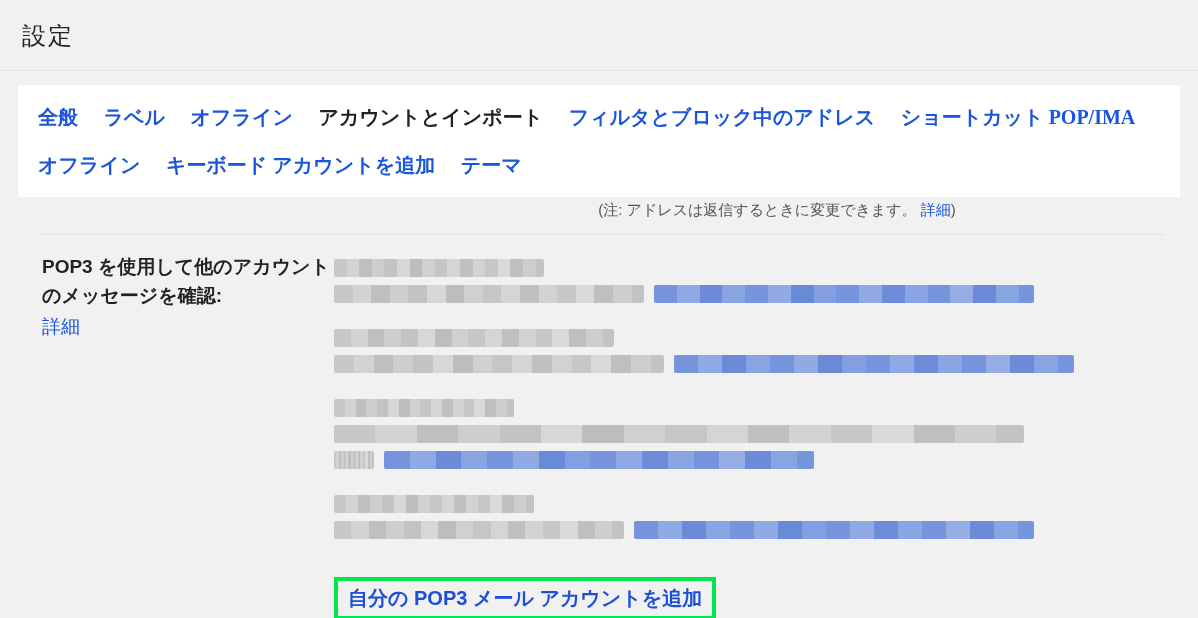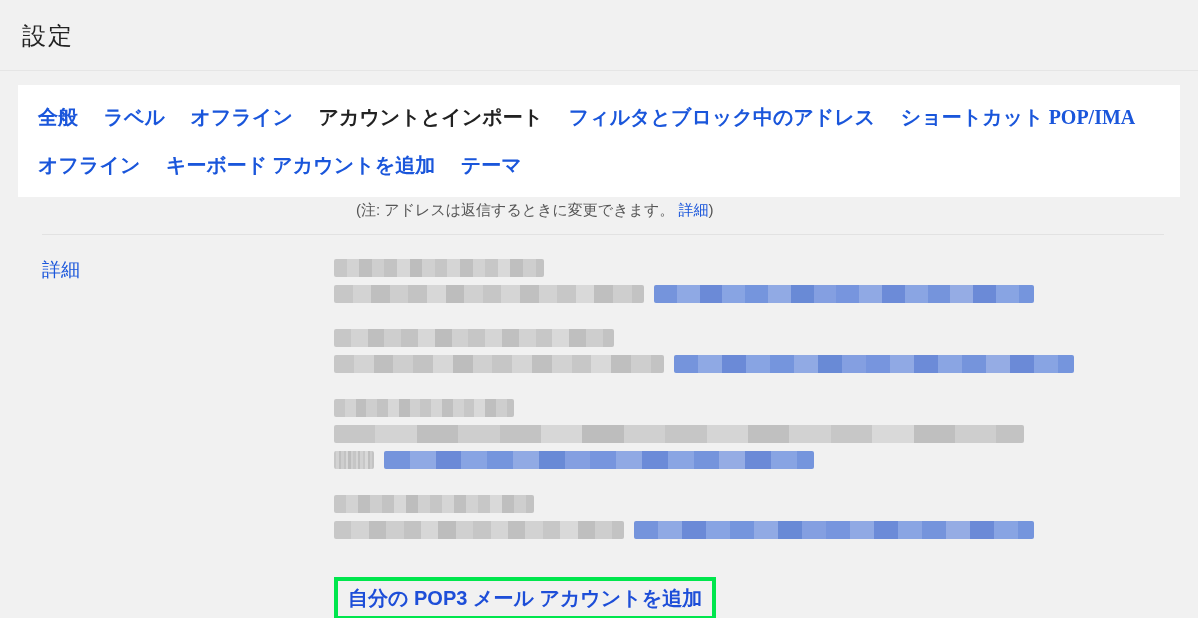--- a/index.html
+++ b/index.html
@@ -6,21 +6,21 @@
   .viewport{width:1198px;height:618px;overflow:hidden;position:relative;background:#f1f1f1;}
   
   .header{padding:20px 0 18px 22px;background:#f1f1f1;border-bottom:1px solid #e5e5e5;}
   .header h1{margin:0;font-size:24px;font-weight:400;color:#222;letter-spacing:2px;}
   
   .tabbar{background:#fff;margin:14px 18px 0 18px;padding:8px 10px 8px 10px;line-height:2.2;font-size:20px;font-weight:700;color:#1a0dab;box-shadow:none;}
   .tabbar span{display:inline-block;padding:2px 10px;cursor:pointer;font-family:Liberation Serif, serif;}
   .tabbar .tab-link{color:#1a56db;}
   .tabbar .tab-active{color:#222;font-weight:700;}
   
-  .note-row{padding:4px 0 14px 356px;font-size:15px;color:#555;}
+  .note-row{padding:4px 0 14px 356px;font-size:15px;color:#555;text-align:center;}
   .note-row .link{color:#1a56db;text-decoration:none;cursor:pointer;}
   
   .hr{height:1px;background:#e2e2e2;margin:0 34px 0 42px;}
   
   .section{display:flex;align-items:flex-start;padding:18px 34px 0 42px;}
   .section .left{flex:0 0 292px;}
   .section .left .label-strong{font-size:19px;font-weight:700;color:#222;line-height:1.5;}
   .section .left .link{color:#1a56db;font-size:19px;margin-top:4px;display:inline-block;cursor:pointer;}
   .section .right{flex:1 1 auto;padding-top:2px;}
   
@@ -58,20 +58,21 @@
 
 <div class="note-row">
   <span>(注: アドレスは返信するときに変更できます。</span>
   <span class="link">詳細</span><span>)</span>
 </div>
 
 <div class="hr"></div>
 
 <div class="section">
   <div class="left">
+    <div class="label-strong">POP3 を使用して他のアカウントのメッセージを確認:</div>
     <span class="link">詳細</span>
   </div>
   <div class="right">
 
     <div class="mosaic-block">
       <div class="mosaic" style="width:210px;"></div>
       <div class="mosaic-row">
         <div class="mosaic" style="width:310px;"></div>
         <div class="mosaic blue" style="width:380px;"></div>
       </div>

